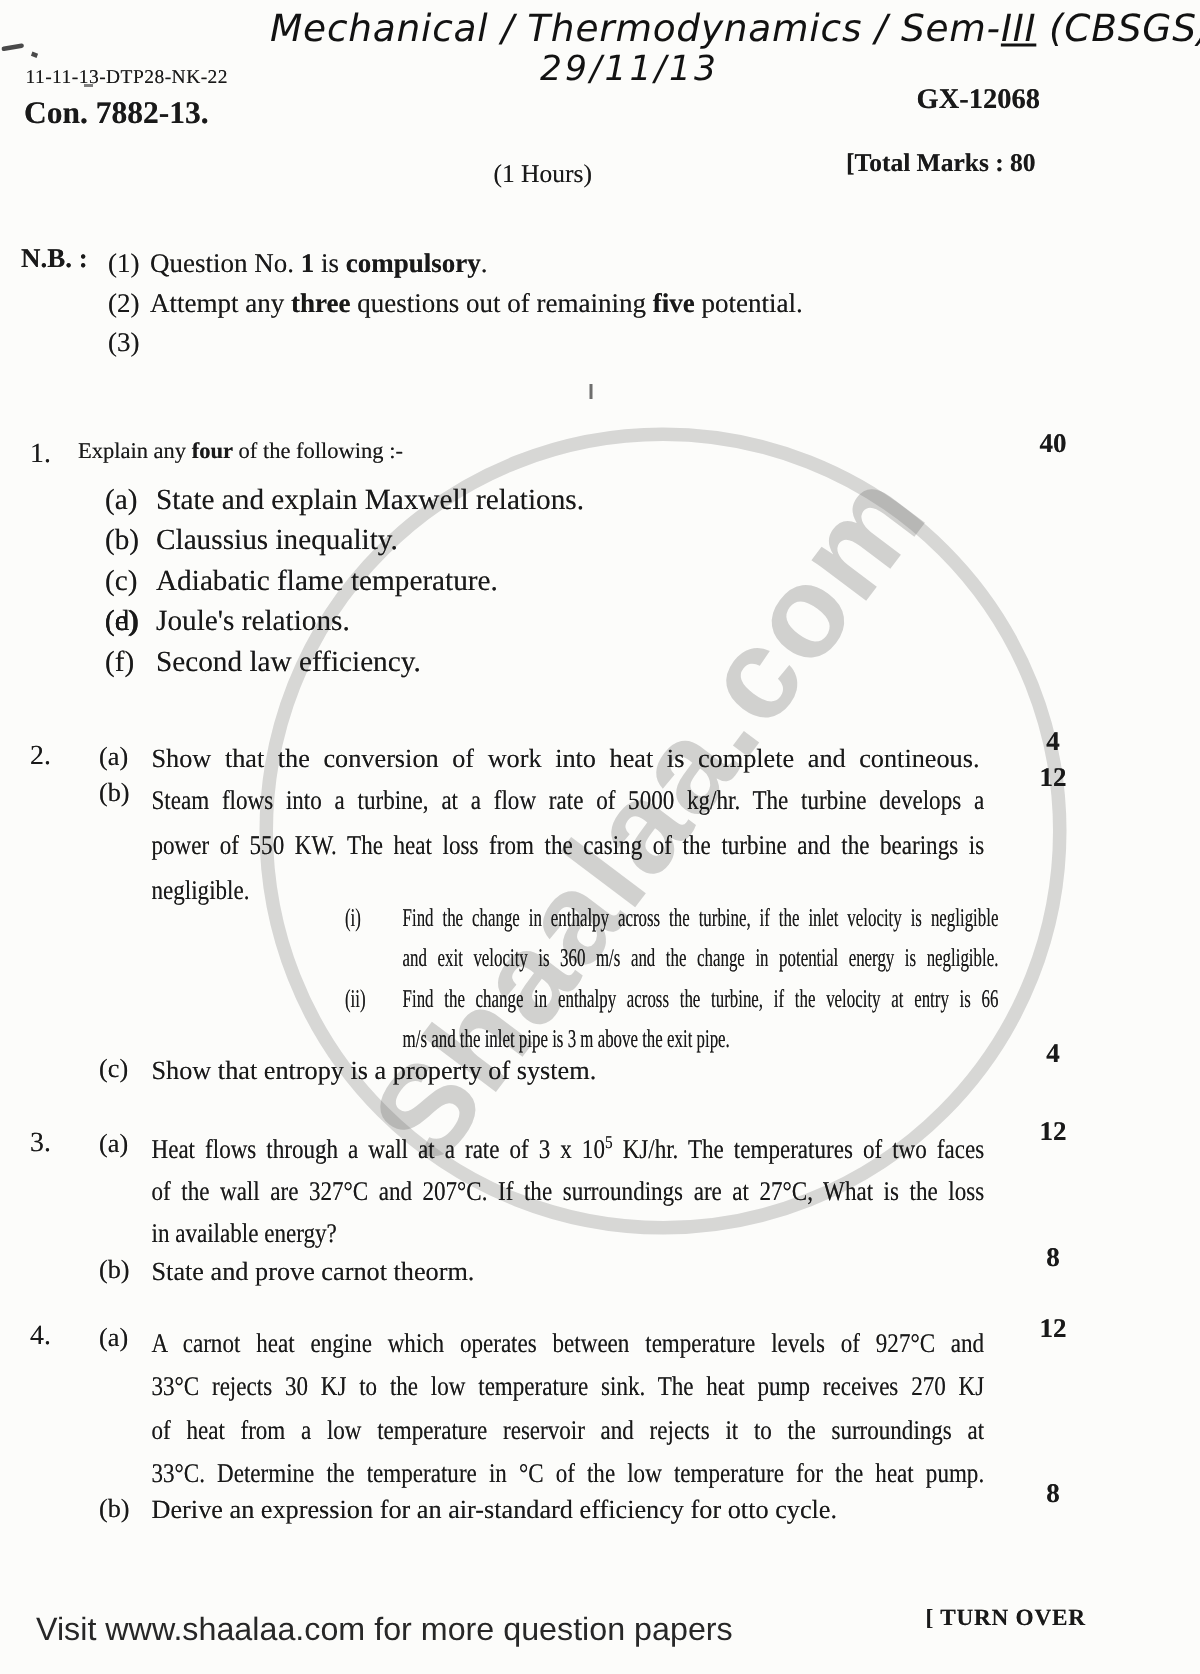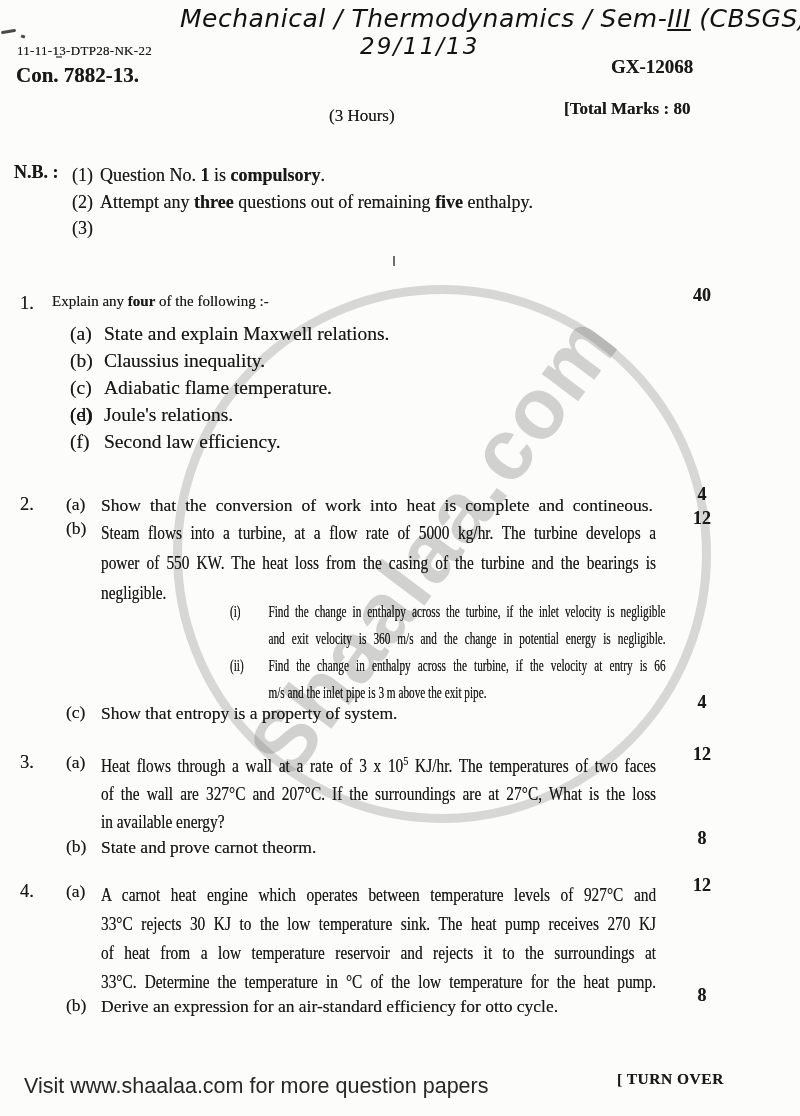--- a/index.html
+++ b/index.html
@@ -95,32 +95,32 @@
   <div class="art art2"></div>
   <div class="art art3"></div>
   <div class="art art4"></div>
 
   <div class="hw hw-title"><span>Mechanical / Thermodynamics / Sem-</span><span class="u">III</span><span> (CBSGS)</span></div>
   <div class="hw hw-date">29/11/13</div>
 
   <div class="dtp">11-11-13-DTP28-NK-22</div>
   <div class="con">Con. 7882-13.</div>
   <div class="gx">GX-12068</div>
-  <div class="hours">(3 Hours)</div>
+  <div class="hours">(1 Hours)</div>
   <div class="tmarks">[Total Marks : 80</div>
 
   <div class="nb">
     <span class="nb-label">N.B. :</span>
     <div class="nb-row">
       <span class="nb-num">(1)</span>
       <span class="nb-text"><span>Question No. </span><b>1</b><span> is </span><b>compulsory</b><span>.</span></span>
     </div>
     <div class="nb-row">
       <span class="nb-num">(2)</span>
-      <span class="nb-text"><span>Attempt any </span><b>three</b><span> questions out of remaining </span><b>five</b><span> enthalpy.</span></span>
+      <span class="nb-text"><span>Attempt any </span><b>three</b><span> questions out of remaining </span><b>five</b><span> potential.</span></span>
     </div>
     <div class="nb-row">
       <span class="nb-num">(3)</span>
     </div>
   </div>
 
   <section class="q q1">
     <span class="qnum">1.</span>
     <div class="q1-intro"><span>Explain any </span><b>four</b><span> of the following :-</span></div>
     <span class="marks m-q1">40</span>

